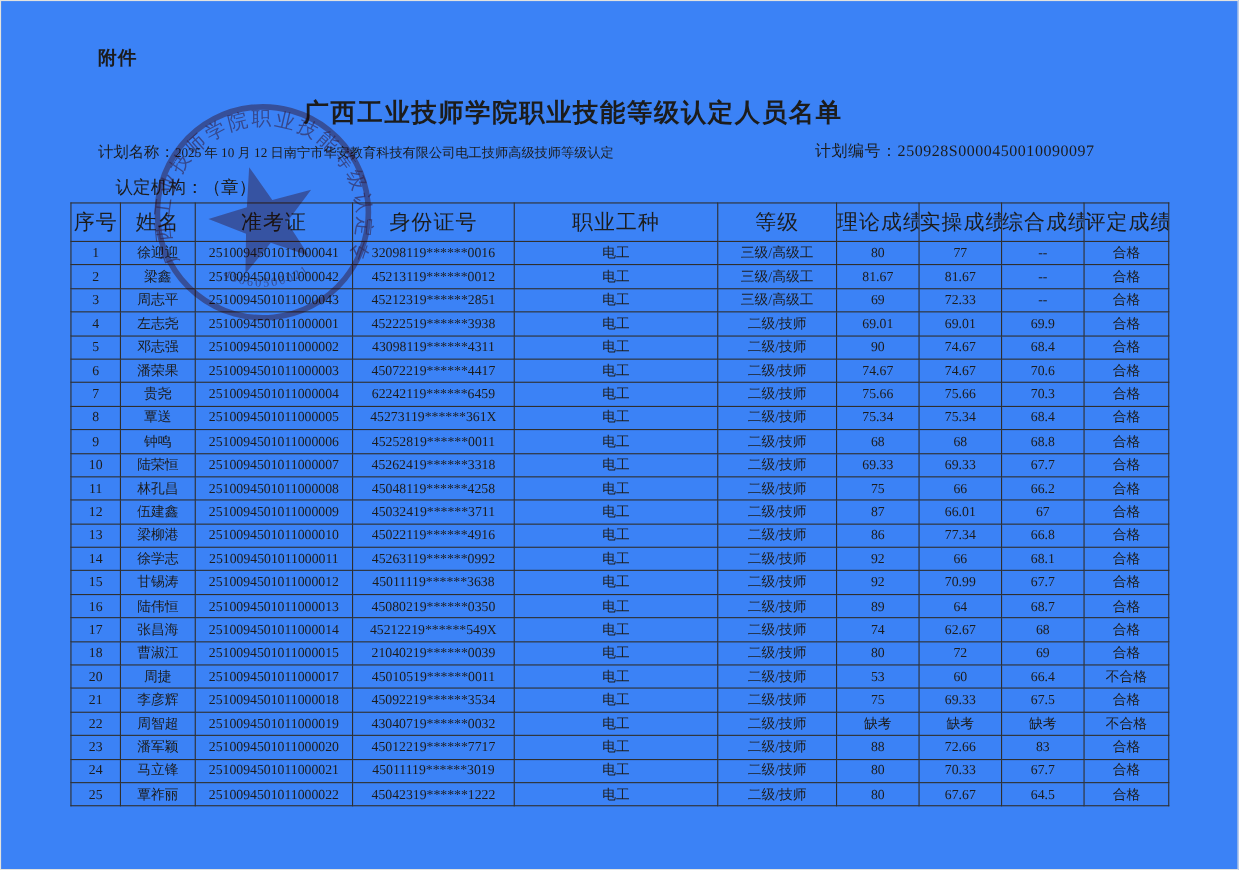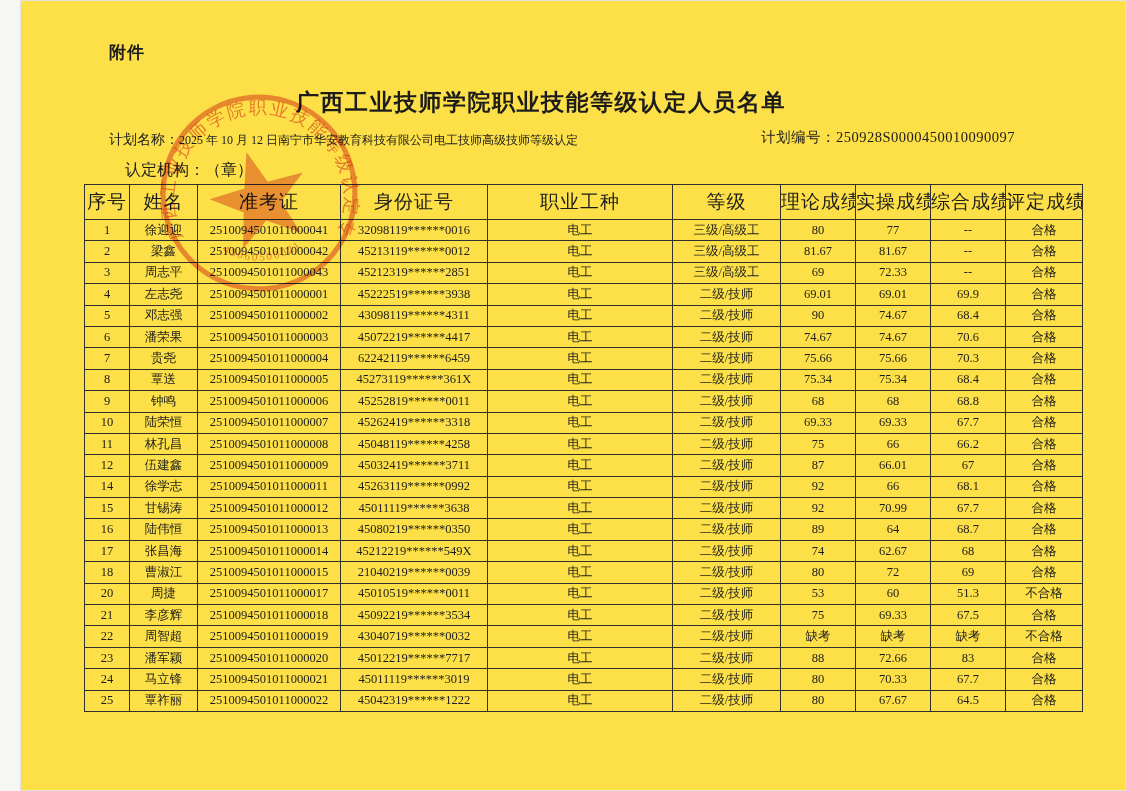--- a/index.html
+++ b/index.html
@@ -1,21 +1,21 @@
 <!DOCTYPE html>
 <html><head>
 <meta charset="utf-8">
 <style>
   html,body{margin:0;padding:0;}
   body{
     width:1126px;height:791px;position:relative;background:#f6f6f4;
     font-family:"Liberation Serif","DejaVu Serif",serif;color:#1c1c1c;
     overflow:hidden;
   }
-  .sheet{position:absolute;inset:0;background:#fde047;border:1px solid #e2e2df;margin-left:20px;}
+  .sheet{position:absolute;inset:0;background:#3b82f6;border:1px solid #e2e2df;}
   .attachment{position:absolute;left:88px;top:40px;font-size:17px;font-weight:bold;letter-spacing:1px;}
   .doc-title{position:absolute;left:0;top:86px;width:1040px;text-align:center;
     font-size:23px;font-weight:bold;letter-spacing:1.5px;}
   .meta-line{position:absolute;white-space:nowrap;}
   .m-label{font-size:14px;}
   .m-small{font-size:12px;}
   .plan-name{left:88px;top:129px;}
   .plan-no{left:740px;top:127px;font-size:14.5px;letter-spacing:.5px;}
   .org{left:104px;top:159px;font-size:16px;}
   .publicity{left:752px;top:159px;font-size:14.5px;}
@@ -224,20 +224,32 @@
           <td>2510094501011000009</td>
           <td>45032419******3711</td>
           <td>电工</td>
           <td>二级/技师</td>
           <td>87</td>
           <td>66.01</td>
           <td>67</td>
           <td>合格</td>
         </tr>
         <tr>
+          <td>13</td>
+          <td>梁柳港</td>
+          <td>2510094501011000010</td>
+          <td>45022119******4916</td>
+          <td>电工</td>
+          <td>二级/技师</td>
+          <td>86</td>
+          <td>77.34</td>
+          <td>66.8</td>
+          <td>合格</td>
+        </tr>
+        <tr>
           <td>14</td>
           <td>徐学志</td>
           <td>2510094501011000011</td>
           <td>45263119******0992</td>
           <td>电工</td>
           <td>二级/技师</td>
           <td>92</td>
           <td>66</td>
           <td>68.1</td>
           <td>合格</td>
@@ -292,21 +304,21 @@
         </tr>
         <tr>
           <td>20</td>
           <td>周捷</td>
           <td>2510094501011000017</td>
           <td>45010519******0011</td>
           <td>电工</td>
           <td>二级/技师</td>
           <td>53</td>
           <td>60</td>
-          <td>51.3</td>
+          <td>66.4</td>
           <td>不合格</td>
         </tr>
         <tr>
           <td>21</td>
           <td>李彦辉</td>
           <td>2510094501011000018</td>
           <td>45092219******3534</td>
           <td>电工</td>
           <td>二级/技师</td>
           <td>75</td>

